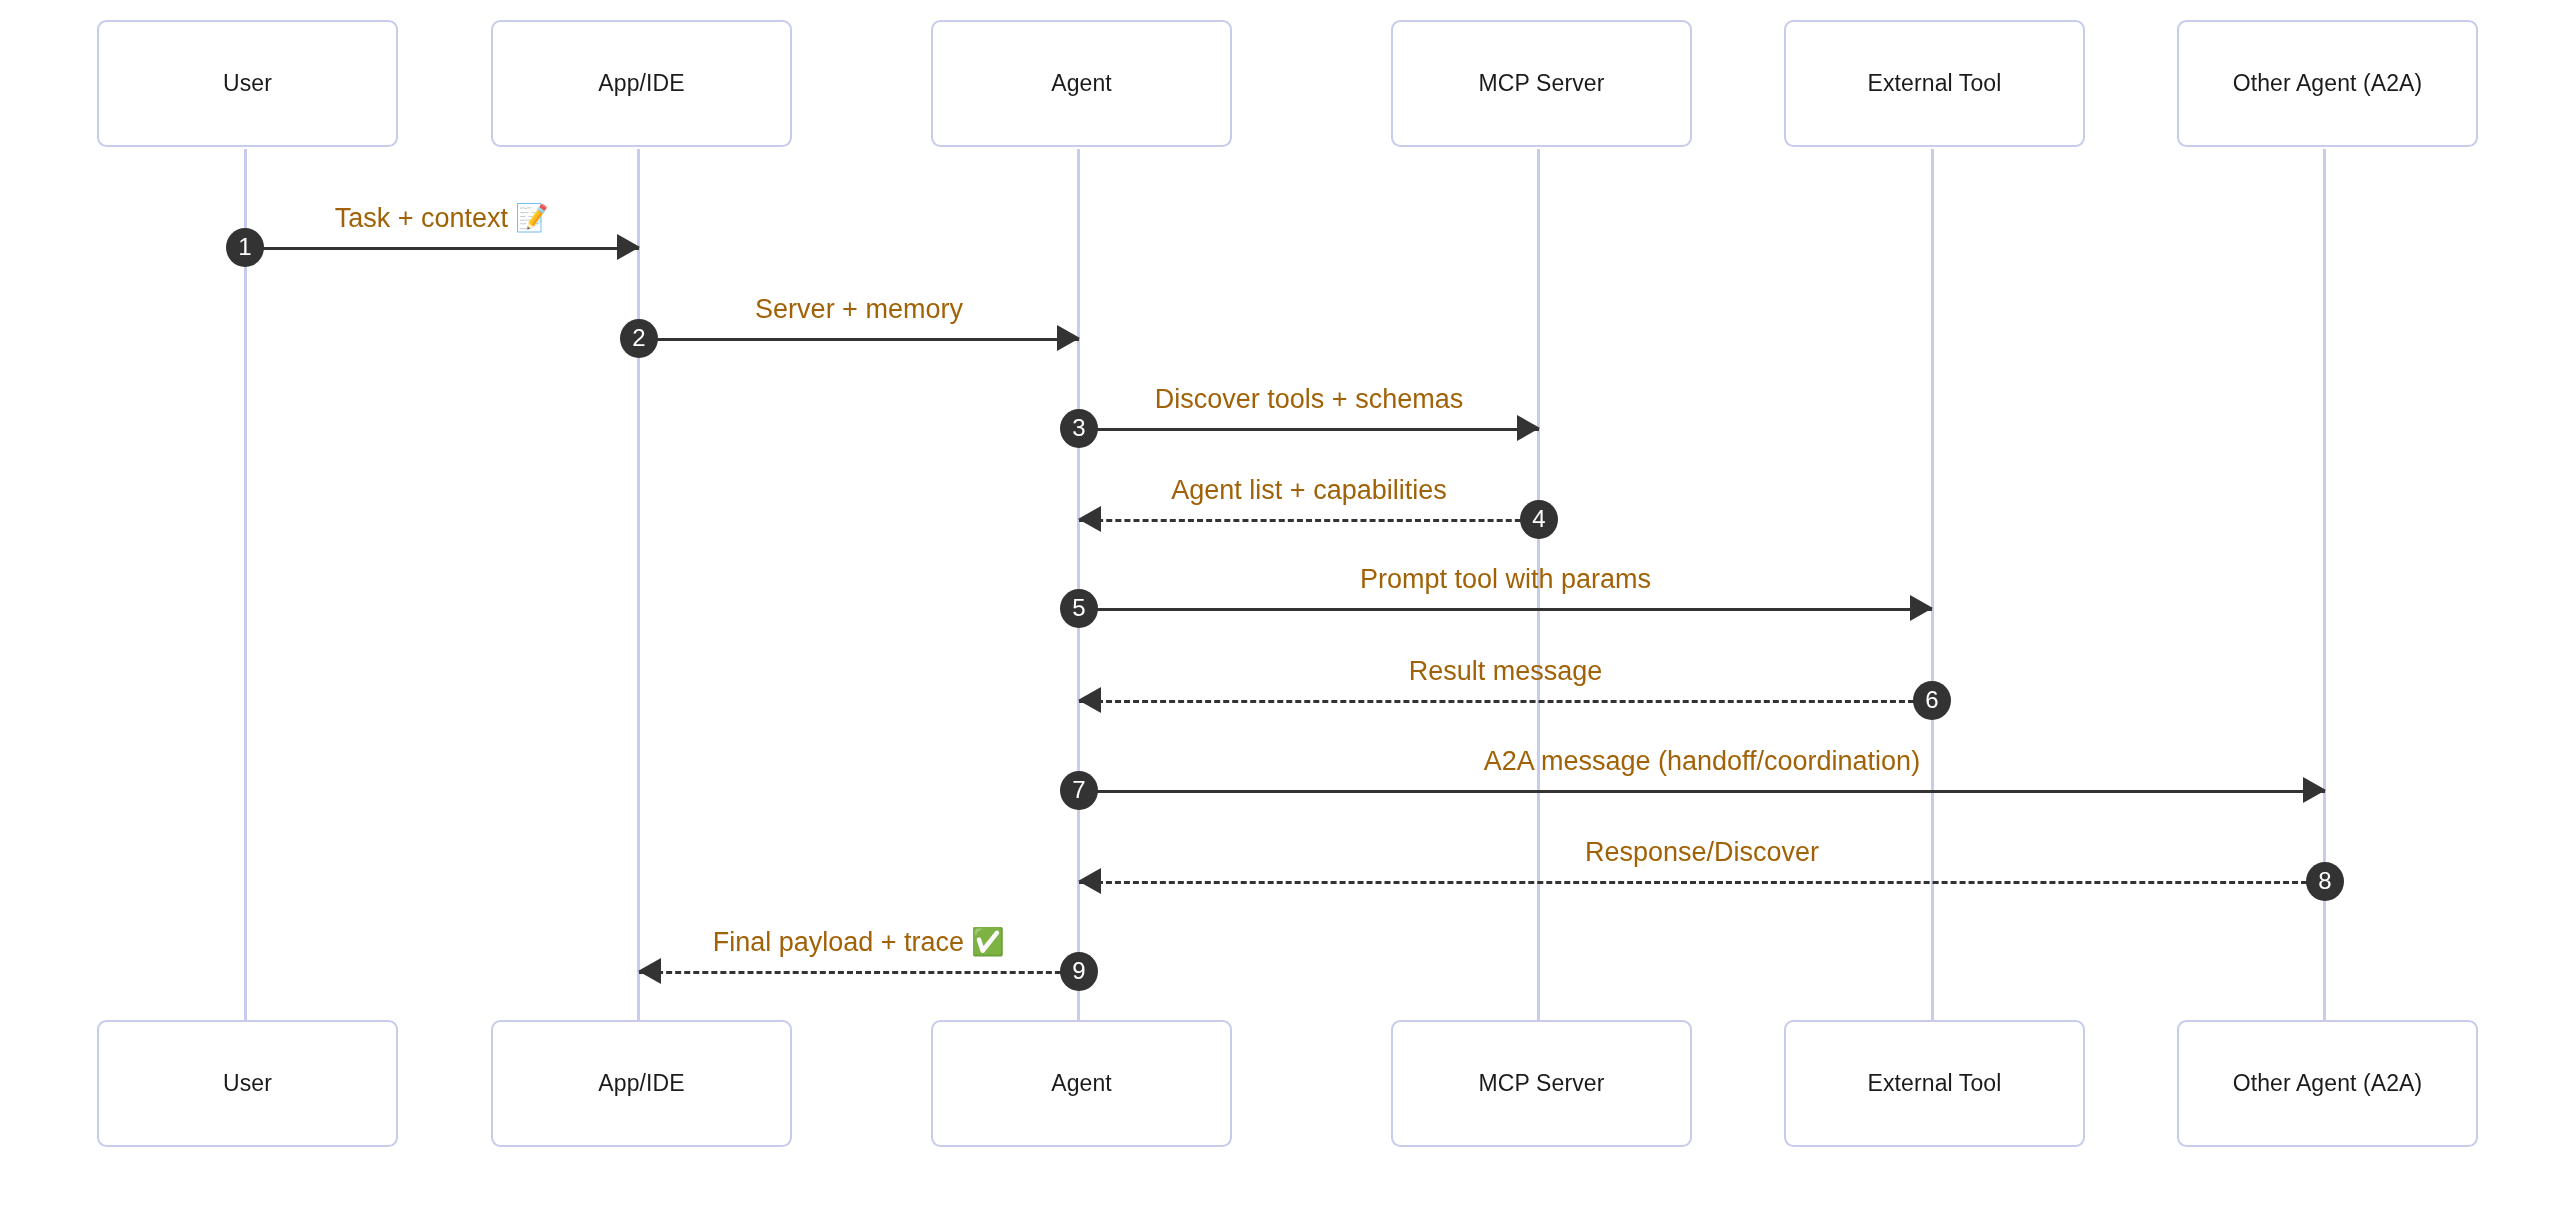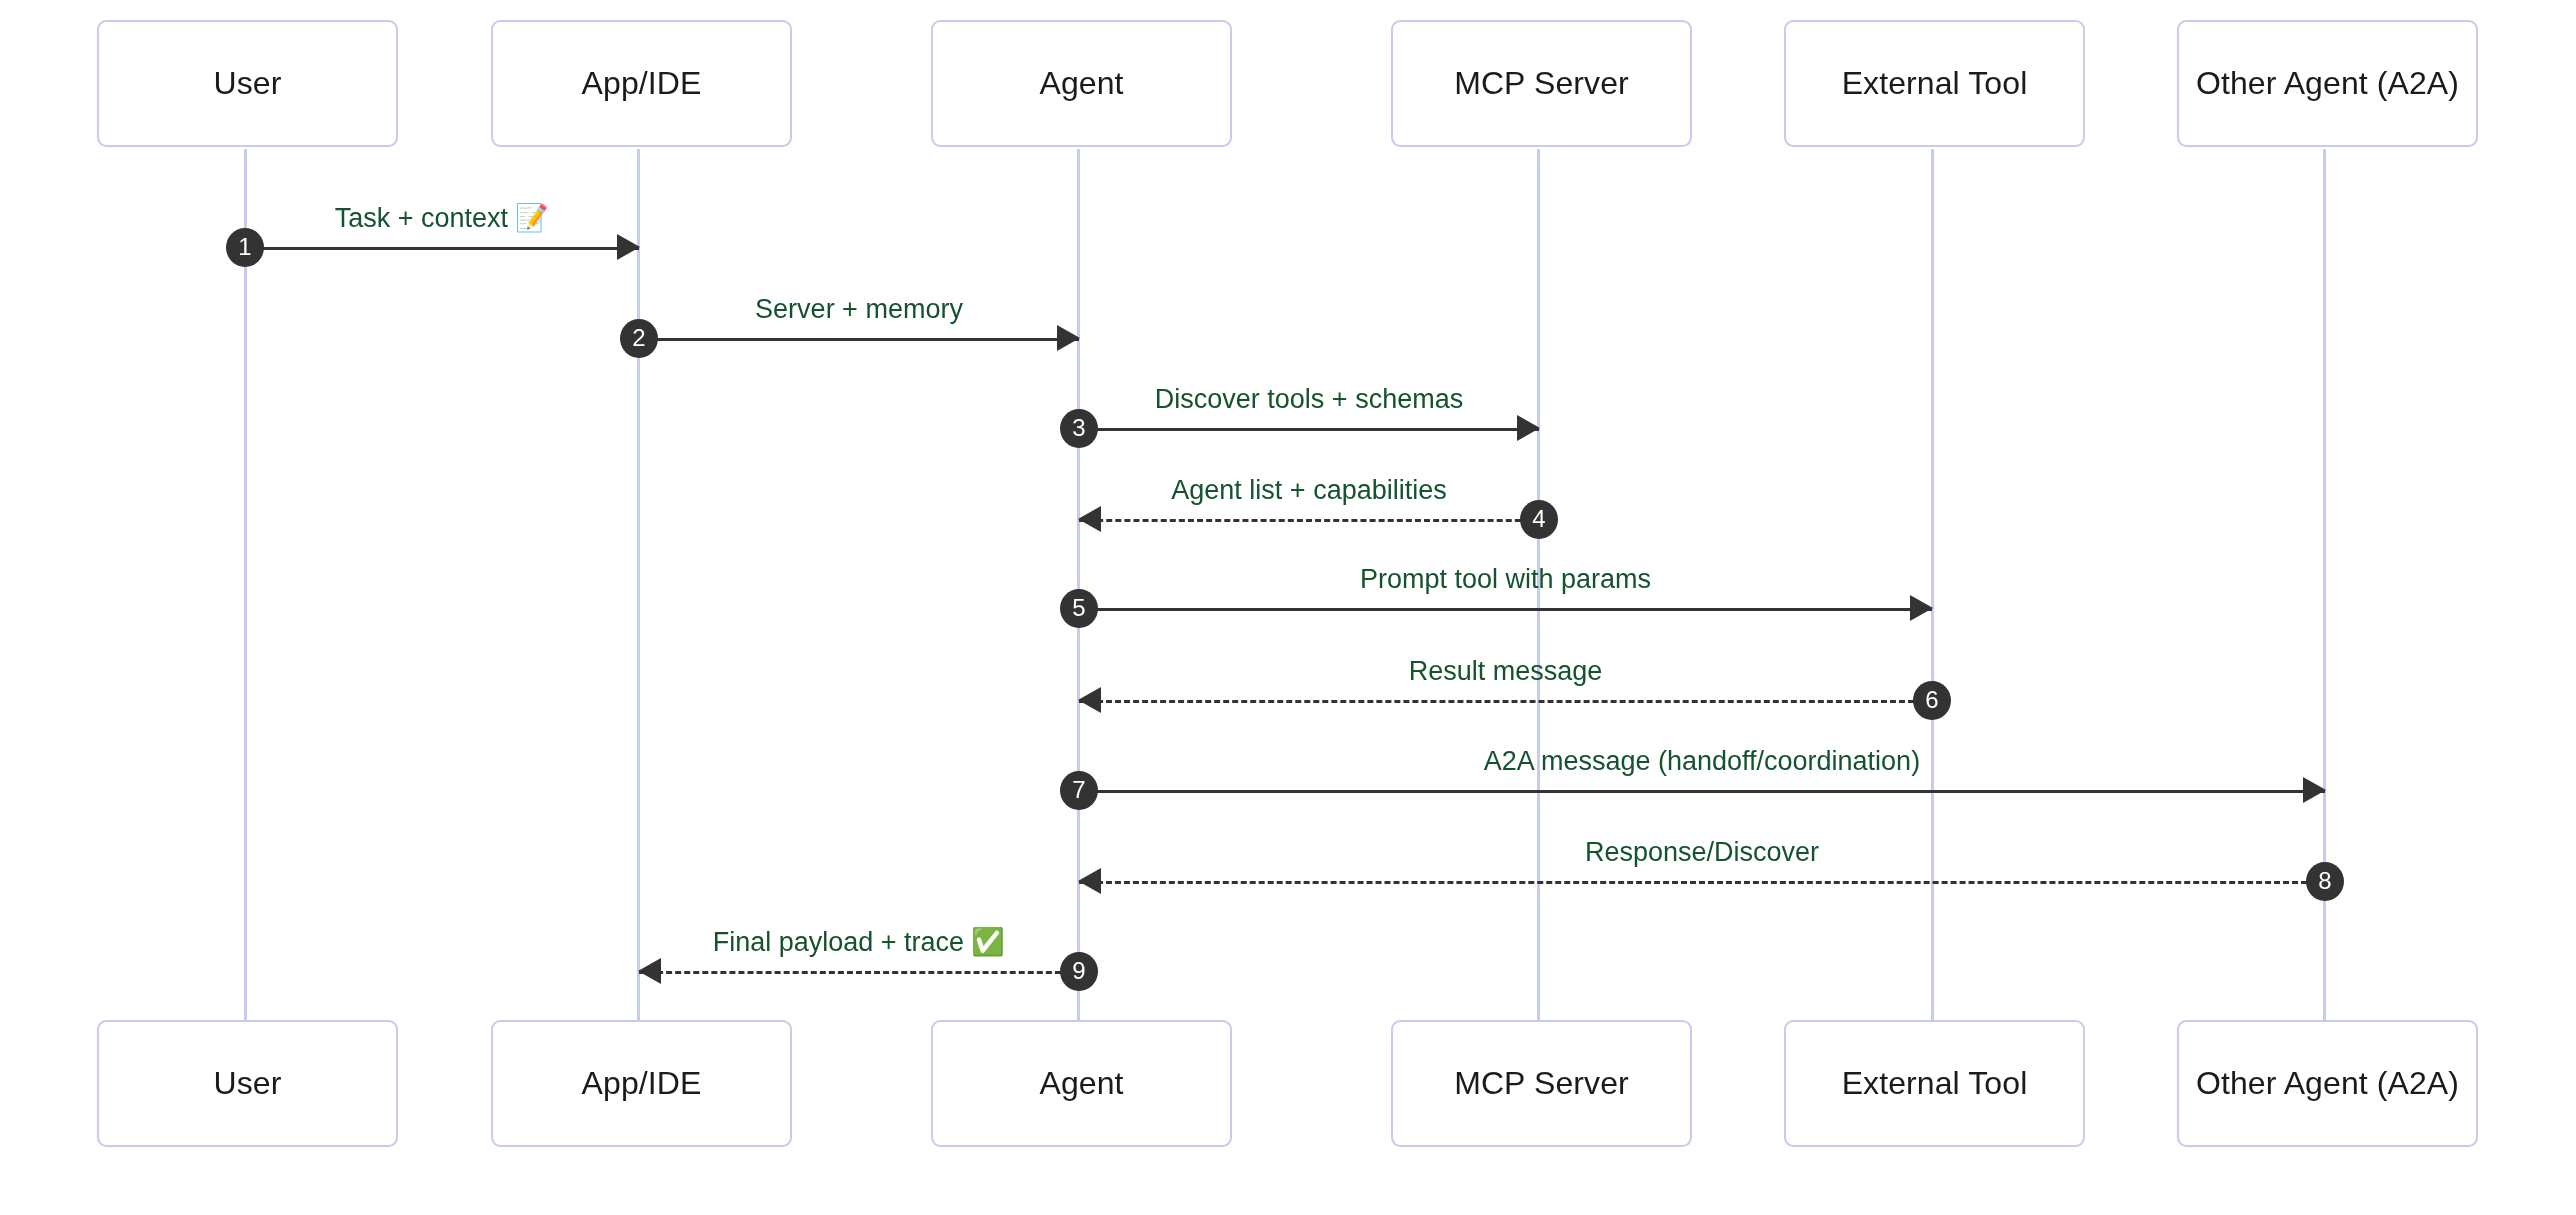--- a/index.html
+++ b/index.html
@@ -25,21 +25,21 @@
   .participant-box {
     position: absolute;
     box-sizing: border-box;
     background: #ffffff;
     border: 2.7px solid #C8CCEC;
     border-radius: 9.4px;
     display: flex;
     align-items: center;
     justify-content: center;
     color: #1b1b1b;
-    font-size: 32px;
+    font-size: 23px;
     font-family: "Liberation Sans", sans-serif;
     letter-spacing: 0.1px;
     white-space: nowrap;
   }
 
   
   .lifeline {
     position: absolute;
     width: 3.4px;
     background: #C8CCEC;
@@ -60,21 +60,21 @@
   .msg-line.dashed {
     border-top: 3.4px dashed #333333;
   }
   .msg-label {
     position: absolute;
     bottom: 14.8px;
     left: 0;
     width: 100%;
     text-align: center;
     font-size: 27px;
-    color: #14532d;
+    color: #a16207;
     white-space: nowrap;
     font-family: "Liberation Sans", sans-serif;
     line-height: 1;
   }
   .arrowhead {
     position: absolute;
     top: -13.4px;
     width: 0;
     height: 0;
   }

